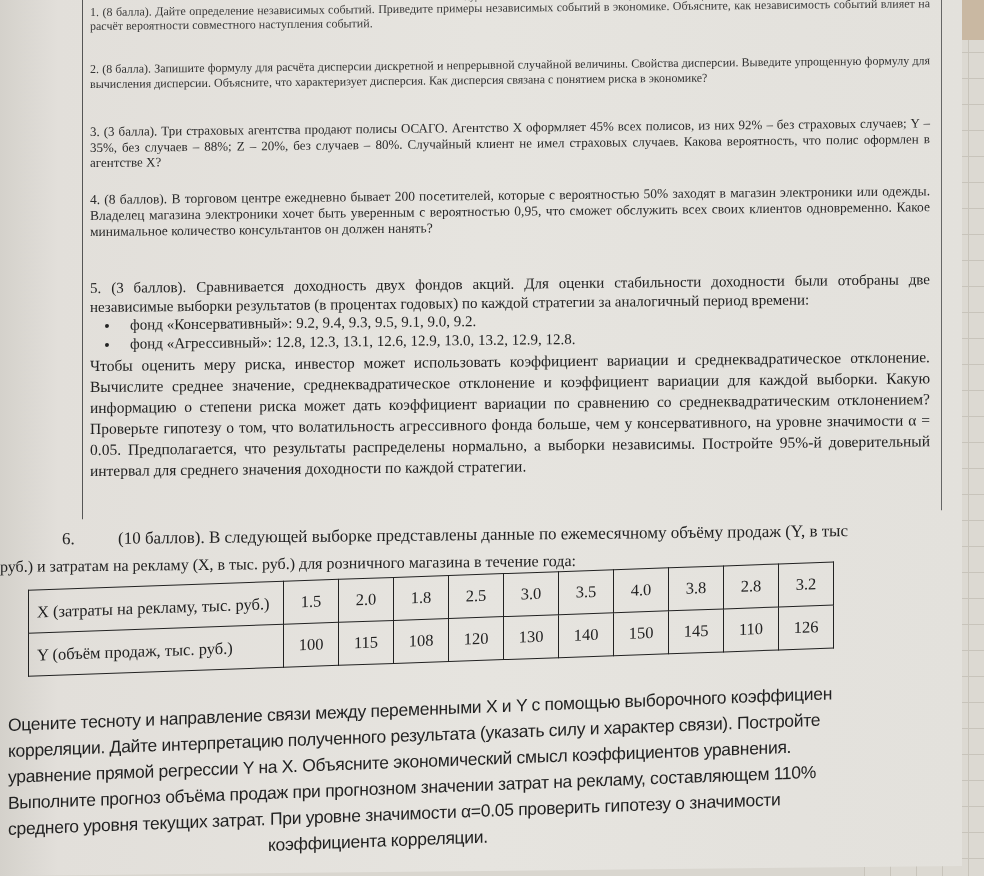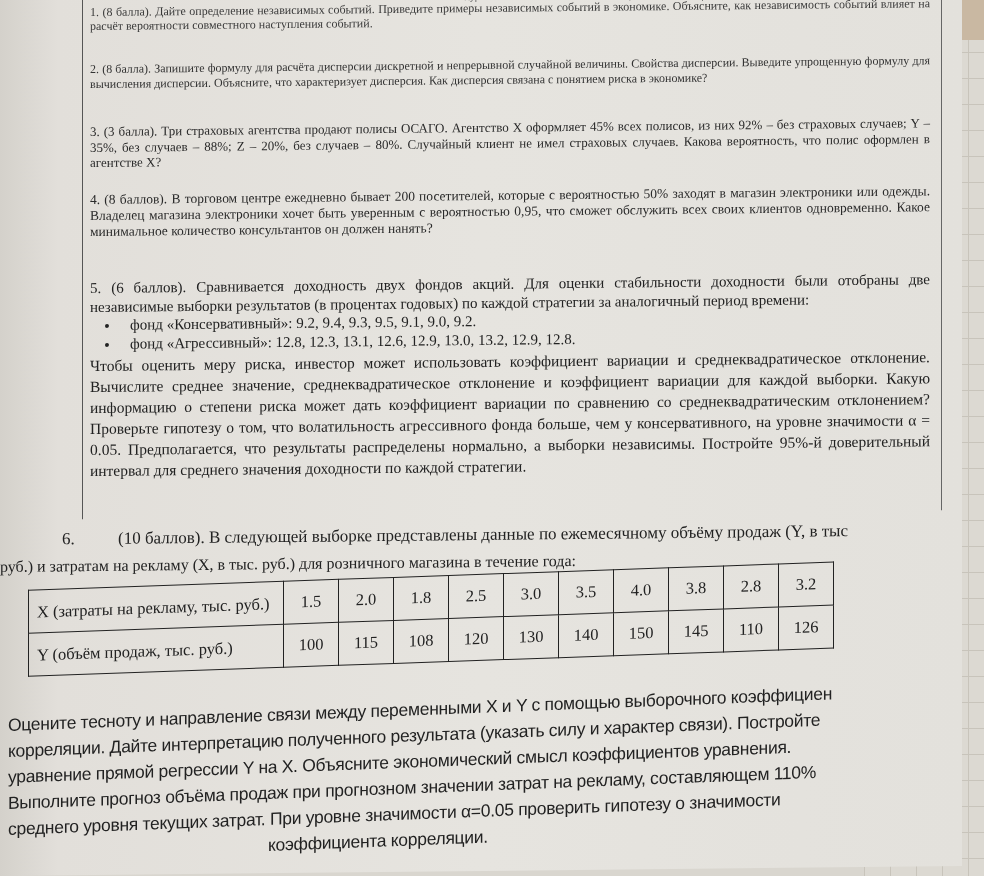--- a/index.html
+++ b/index.html
@@ -113,21 +113,21 @@
   </div>
 
   <div class="q q4">
     <span>4.</span>
     <span>(8 баллов).</span>
     <span>В торговом центре ежедневно бывает 200 посетителей, которые с вероятностью 50% заходят в магазин электроники или одежды. Владелец магазина электроники хочет быть уверенным с вероятностью 0,95, что сможет обслужить всех своих клиентов одновременно. Какое минимальное количество консультантов он должен нанять?</span>
   </div>
 
   <div class="q q5">
     <span>5.</span>
-    <span>(6 баллов).</span>
+    <span>(3 баллов).</span>
     <span>Сравнивается доходность двух фондов акций. Для оценки стабильности доходности были отобраны две независимые выборки результатов (в процентах годовых) по каждой стратегии за аналогичный период времени:</span>
     <ul>
       <li>фонд «Консервативный»: 9.2, 9.4, 9.3, 9.5, 9.1, 9.0, 9.2.</li>
       <li>фонд «Агрессивный»: 12.8, 12.3, 13.1, 12.6, 12.9, 13.0, 13.2, 12.9, 12.8.</li>
     </ul>
     <div class="para">Чтобы оценить меру риска, инвестор может использовать коэффициент вариации и среднеквадратическое отклонение. Вычислите среднее значение, среднеквадратическое отклонение и коэффициент вариации для каждой выборки. Какую информацию о степени риска может дать коэффициент вариации по сравнению со среднеквадратическим отклонением? Проверьте гипотезу о том, что волатильность агрессивного фонда больше, чем у консервативного, на уровне значимости α = 0.05. Предполагается, что результаты распределены нормально, а выборки независимы. Постройте 95%-й доверительный интервал для среднего значения доходности по каждой стратегии.</div>
   </div>
 
   <div class="q6-head">
     <span class="num">6.</span><span>(10 баллов). В следующей выборке представлены данные по ежемесячному объёму продаж (Y, в тыс</span>

